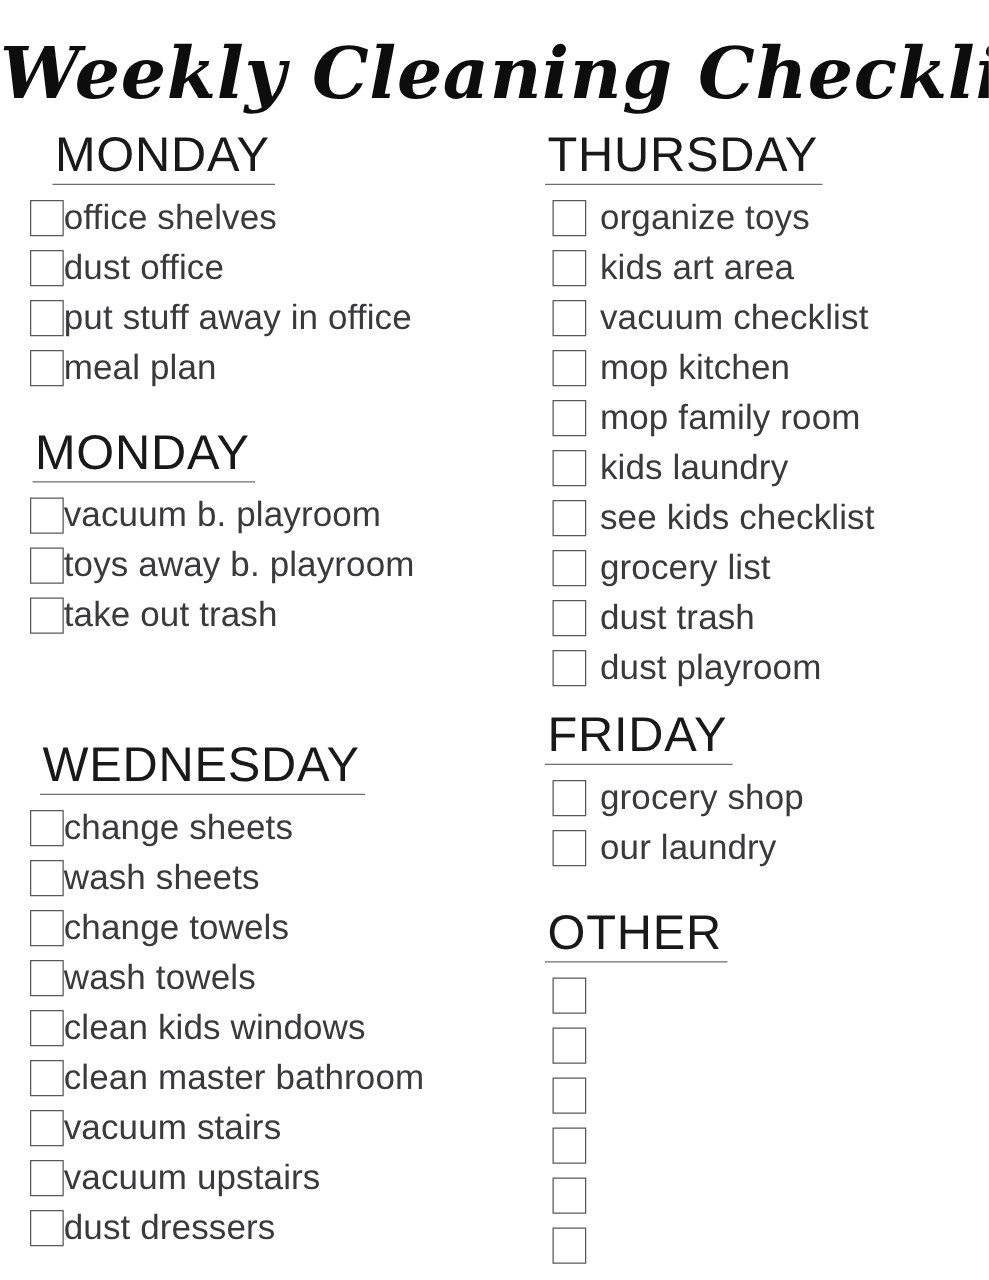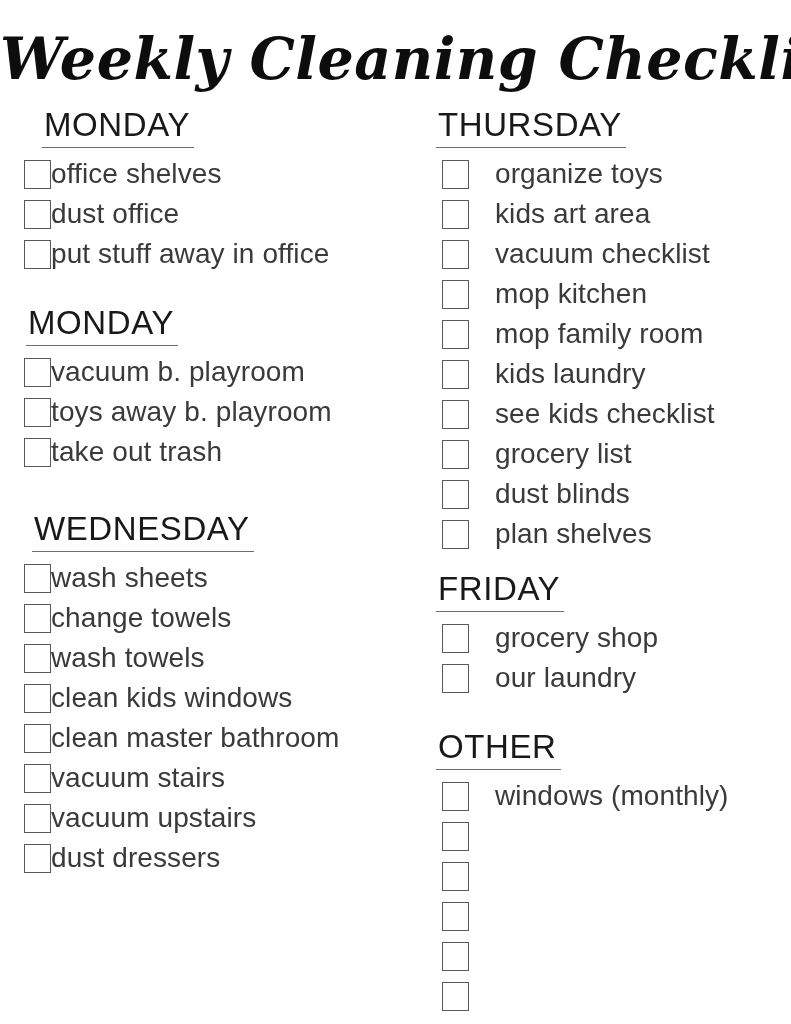--- a/index.html
+++ b/index.html
@@ -48,31 +48,31 @@
   .col-left  { left: 18px;  width: 392px; }
   .col-right { left: 428px; width: 375px; }
 
   
   .section { position: relative; }
 
   .sec-head {
     display: inline-block;
     font-family: "Liberation Sans", sans-serif;
     font-weight: 300;
-    font-size: 33px;
+    font-size: 39px;
     line-height: 38px;
     letter-spacing: 0.6px;
     color: #191919;
     padding: 0 4px 3px 2px;
     border-bottom: 1.6px solid #6e6e6e;
     white-space: nowrap;
   }
   .sec-head-wrap { padding-left: 24px; }
   .sec-head-wrap.tight { padding-left: 8px; }
-  .sec-head-wrap.mid   { padding-left: 14px; }
+  .sec-head-wrap.mid   { padding-left: 14px; margin-top: 44px; }
 
   
   .items { margin-top: 6px; }
 
   .row {
     display: flex;
     align-items: center;
     height: 40px;
   }
 
@@ -93,21 +93,21 @@
     letter-spacing: 0.1px;
     color: #3a3a3c;
     white-space: nowrap;
   }
 
   
   .col-left  .label { margin-left: 0px; }
   .col-left  .row   { padding-left: 6px; text-align: center; }
 
   
-  .col-right .label { margin-left: 26px; }
+  .col-right .label { margin-left: 11px; }
   .col-right .row   { padding-left: 14px; }
 
   .gap-sm { height: 16px; }
   .gap-md { height: 30px; }
   .gap-lg { height: 38px; }
 </style>
 </head>
 <body>
 
 <div class="page">
@@ -125,20 +125,24 @@
           <span class="label">office shelves</span>
         </div>
         <div class="row">
           <span class="box"></span>
           <span class="label">dust office</span>
         </div>
         <div class="row">
           <span class="box"></span>
           <span class="label">put stuff away in office</span>
         </div>
+        <div class="row">
+          <span class="box"></span>
+          <span class="label">meal plan</span>
+        </div>
       </div>
     </div>
 
     <div class="gap-md"></div>
 
     <div class="section">
       <div class="sec-head-wrap tight">
         <span class="sec-head">MONDAY</span>
       </div>
       <div class="items">
@@ -159,20 +163,24 @@
 
     <div class="gap-lg"></div>
 
     <div class="section">
       <div class="sec-head-wrap mid">
         <span class="sec-head">WEDNESDAY</span>
       </div>
       <div class="items">
         <div class="row">
           <span class="box"></span>
+          <span class="label">change sheets</span>
+        </div>
+        <div class="row">
+          <span class="box"></span>
           <span class="label">wash sheets</span>
         </div>
         <div class="row">
           <span class="box"></span>
           <span class="label">change towels</span>
         </div>
         <div class="row">
           <span class="box"></span>
           <span class="label">wash towels</span>
         </div>
@@ -233,25 +241,25 @@
         <div class="row">
           <span class="box"></span>
           <span class="label">see kids checklist</span>
         </div>
         <div class="row">
           <span class="box"></span>
           <span class="label">grocery list</span>
         </div>
         <div class="row">
           <span class="box"></span>
-          <span class="label">dust blinds</span>
-        </div>
-        <div class="row">
-          <span class="box"></span>
-          <span class="label">plan shelves</span>
+          <span class="label">dust trash</span>
+        </div>
+        <div class="row">
+          <span class="box"></span>
+          <span class="label">dust playroom</span>
         </div>
       </div>
     </div>
 
     <div class="gap-sm"></div>
 
     <div class="section">
       <div class="sec-head-wrap tight">
         <span class="sec-head">FRIDAY</span>
       </div>
@@ -269,21 +277,20 @@
 
     <div class="gap-md"></div>
 
     <div class="section">
       <div class="sec-head-wrap tight">
         <span class="sec-head">OTHER</span>
       </div>
       <div class="items">
         <div class="row">
           <span class="box"></span>
-          <span class="label">windows (monthly)</span>
         </div>
         <div class="row">
           <span class="box"></span>
           <span class="label"></span>
         </div>
         <div class="row">
           <span class="box"></span>
           <span class="label"></span>
         </div>
         <div class="row">

